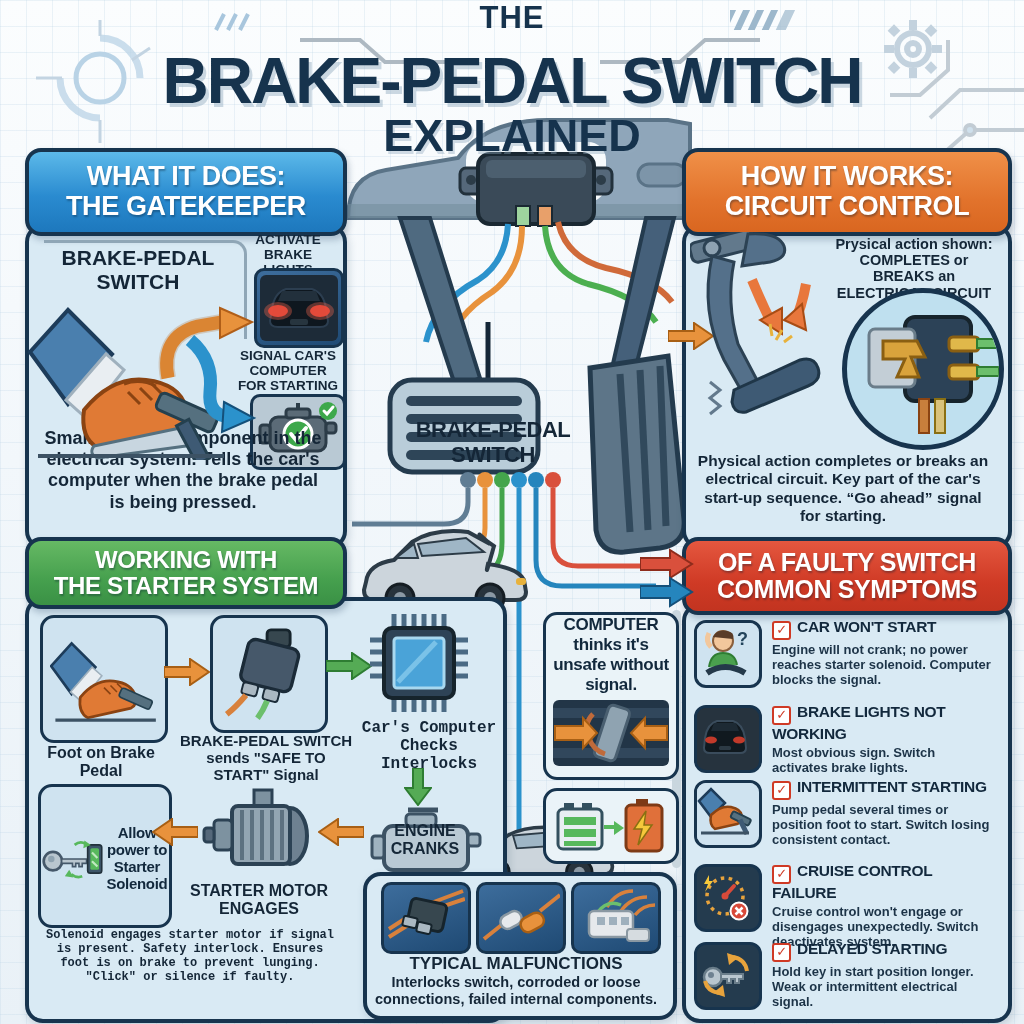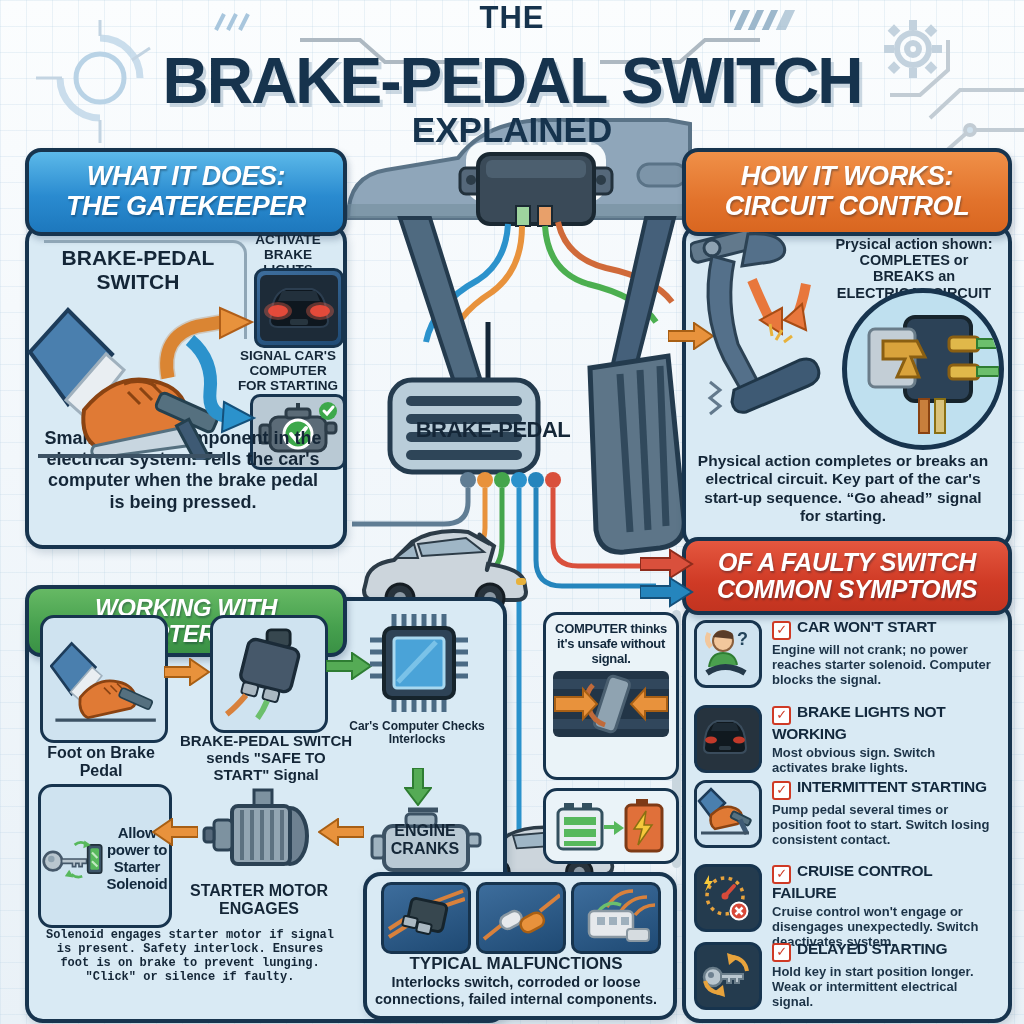--- a/index.html
+++ b/index.html
@@ -15,24 +15,24 @@
   }
   .abs{position:absolute;}
   
   .hdr{
     position:absolute; border:4px solid #17344e; border-radius:16px;
     color:#fff; font-weight:bold; text-align:center;
     display:flex; flex-direction:column; justify-content:center;
     text-shadow:1px 2px 2px rgba(10,30,50,.35); letter-spacing:-.4px;
     box-shadow:2px 4px 6px rgba(30,60,90,.25); z-index:4;
   }
-  .hdr div{line-height:1.1;font-style:italic;}
+  .hdr div{line-height:1.1;}
   .hdr-blue{background:linear-gradient(180deg,#5cb9e9 0%,#2a8bd0 55%,#1d78bd 100%);}
   .hdr-orange{background:linear-gradient(180deg,#f09048 0%,#e2732c 60%,#d96620 100%);}
-  .hdr-green{background:linear-gradient(180deg,#66b964 0%,#46a04e 60%,#3a9145 100%);margin-top:48px;}
+  .hdr-green{background:linear-gradient(180deg,#66b964 0%,#46a04e 60%,#3a9145 100%);}
   .hdr-red{background:linear-gradient(180deg,#e4573f 0%,#cf3a25 60%,#c23420 100%);}
   .panel{
     position:absolute; border:4px solid #17344e; border-radius:18px;
     background:#d9eaf4; box-shadow:2px 4px 8px rgba(30,60,90,.18); z-index:2;
   }
   .cap{
     position:absolute; font-weight:bold; text-align:center; color:#142637;
     line-height:1.18; z-index:5;
   }
   .lbl{position:absolute; font-weight:bold; text-align:center; color:#142637; line-height:1.12; z-index:5;}
@@ -116,21 +116,21 @@
   </svg>
   <svg class="abs z1" style="left:300px;top:30px;" width="460" height="110" viewBox="0 0 460 110">
     <g fill="none" stroke="#aeb9c2" stroke-width="4">
       <path d="M0,10 L60,10 L85,32 L160,32"></path>
       <path d="M300,32 L380,32 L405,10 L460,10"></path>
     </g>
   </svg>
 
   <div class="title" style="top:0; font-size:31px; letter-spacing:1px;">THE</div>
   <div class="title" style="top:44px; font-size:64px; letter-spacing:-2px; text-shadow:3px 4px 0 rgba(145,170,190,.45);">BRAKE-PEDAL SWITCH</div>
-  <div class="title" style="top:110px; font-size:35px; letter-spacing:0px; text-shadow:2px 3px 0 rgba(145,170,190,.4);">EXPLAINED</div>
+  <div class="title" style="top:110px; font-size:45px; letter-spacing:0px; text-shadow:2px 3px 0 rgba(145,170,190,.4);">EXPLAINED</div>
 
   <svg class="abs z1" style="left:338px;top:112px;" width="360" height="800" viewBox="0 0 360 800">
 
     <path d="M10,106 Q10,64 48,58 L120,46 Q148,8 210,8 L330,8 L352,12 L352,106 L10,106 Z" fill="#8fa6ba" stroke="#5a7387" stroke-width="4"></path>
     <path d="M10,106 L352,106 L352,92 L10,92 Z" fill="#76909f" opacity=".65"></path>
     <rect x="300" y="52" width="48" height="22" rx="11" fill="#7d95a9" stroke="#5a7387" stroke-width="3"></rect>
 
     <rect x="128" y="30" width="140" height="60" rx="18" fill="#f6fafc"></rect>
 
     <g>
@@ -217,20 +217,21 @@
     <polygon points="0,10 30,10 30,2 52,16 30,30 30,22 0,22" fill="#d9503c" stroke="#8e2c1c" stroke-width="2"></polygon>
     <polygon points="0,38 30,38 30,30 52,44 30,58 30,50 0,50" fill="#2585bd" stroke="#14507a" stroke-width="2"></polygon>
   </svg>
 
   <svg class="abs z6" style="left:668px;top:322px;" width="46" height="28" viewBox="0 0 46 28">
     <polygon points="0,9 26,9 26,1 45,14 26,27 26,19 0,19" fill="#e8923c" stroke="#a85f14" stroke-width="2"></polygon>
   </svg>
 
   <div class="lbl" style="left:408px;top:418px;width:170px;font-size:22px;letter-spacing:-.5px;">
     <div>BRAKE-PEDAL</div>
+    <div>SWITCH</div>
   </div>
 
   <div class="panel" style="left:25px;top:224px;width:314px;height:317px;"></div>
   <div class="hdr hdr-blue" style="left:25px;top:148px;width:314px;height:80px;font-size:27px;">
     <div>WHAT IT DOES:</div>
     <div>THE GATEKEEPER</div>
   </div>
   <div class="lbl" style="left:48px;top:246px;width:180px;font-size:21px;">BRAKE-PEDAL SWITCH</div>
   <div class="abs" style="left:44px;top:240px;width:200px;height:96px;border-top:3px solid #8fa6b6;border-right:3px solid #8fa6b6;border-radius:0 14px 0 0;z-index:4;"></div>
 
@@ -377,21 +378,21 @@
         <line x1="4" y1="66" x2="20" y2="66"></line>
       <line x1="86" y1="30" x2="102" y2="30"></line>
         <line x1="86" y1="42" x2="102" y2="42"></line>
         <line x1="86" y1="54" x2="102" y2="54"></line>
         <line x1="86" y1="66" x2="102" y2="66"></line>
     </g>
     <rect x="18" y="18" width="70" height="70" rx="8" fill="#2e4356" stroke="#16242c" stroke-width="4"></rect>
     <rect x="28" y="28" width="50" height="50" rx="3" fill="#4aa3d8" stroke="#a8d8ef" stroke-width="3"></rect>
     <path d="M32,72 L70,32" stroke="#8fd0ef" stroke-width="5" opacity=".7"></path>
   </svg>
-  <div class="lbl" style="left:344px;top:720px;width:146px;font-size:12px;">Car's Computer Checks Interlocks</div>
+  <div class="lbl" style="left:356px;top:720px;width:146px;font-size:16px;font-family:Liberation Mono, monospace;">Car's Computer Checks Interlocks</div>
   <svg class="abs z6" style="left:404px;top:768px;" width="28" height="38" viewBox="0 0 28 38">
     <polygon points="9,0 19,0 19,20 27,20 14,37 1,20 9,20" fill="#55ab55" stroke="#2e7d32" stroke-width="2"></polygon>
   </svg>
 
   <svg class="abs z6" style="left:368px;top:806px;" width="118" height="74" viewBox="0 0 118 74">
     <rect x="16" y="20" width="84" height="44" rx="9" fill="#b9c9d4" stroke="#3c5264" stroke-width="4"></rect>
     <rect x="4" y="30" width="12" height="22" rx="3" fill="#9fb3c0" stroke="#3c5264" stroke-width="3"></rect>
     <rect x="100" y="28" width="12" height="12" rx="3" fill="#9fb3c0" stroke="#3c5264" stroke-width="3"></rect>
     <rect x="38" y="8" width="30" height="12" rx="4" fill="#9fb3c0" stroke="#3c5264" stroke-width="3"></rect>
     <line x1="40" y1="4" x2="70" y2="4" stroke="#3c5264" stroke-width="5"></line>
@@ -431,21 +432,21 @@
       <path d="M62,14 q10,-8 20,-2" fill="none" stroke="#57b85c" stroke-width="5"></path>
       <polygon points="80,6 92,14 78,20" fill="#57b85c"></polygon>
       <path d="M56,68 q10,8 20,4" fill="none" stroke="#57b85c" stroke-width="5"></path>
       <polygon points="52,60 44,72 60,74" fill="#57b85c"></polygon>
     </svg>
     <div class="sym-title" style="font-size:15px;text-align:center;width:118px;margin-top:4px;">Allow power to Starter Solenoid</div>
   </div>
   <div class="cap" style="left:42px;top:928px;width:296px;font-size:12px;font-family:Liberation Mono, monospace;">Solenoid engages starter motor if signal is present. Safety interlock. Ensures foot is on brake to prevent lunging. "Click" or silence if faulty.</div>
 
   <div class="icobox" style="left:543px;top:612px;width:130px;height:162px;flex-direction:column;background:#eaf3f8;justify-content:flex-start;">
-    <div class="sym-title" style="font-size:13px;text-align:center;width:116px;margin-top:6px;">COMPUTER thinks it's unsafe without signal.</div>
+    <div class="sym-title" style="font-size:17px;text-align:center;width:116px;">COMPUTER thinks it's unsafe without signal.</div>
     <svg width="116" height="66" viewBox="0 0 116 66" style="margin-top:5px;border-radius:6px;">
       <rect x="0" y="0" width="116" height="66" fill="#223547"></rect>
       <rect x="0" y="8" width="116" height="10" fill="#31475c"></rect>
       <rect x="0" y="48" width="116" height="10" fill="#31475c"></rect>
       <rect x="48" y="6" width="22" height="54" rx="5" transform="rotate(18 59 33)" fill="#8fa3b1" stroke="#4a5f70" stroke-width="3"></rect>
       <path d="M40,14 q-10,10 -4,24 q4,12 16,16" fill="none" stroke="#c06a3a" stroke-width="5"></path>
       <polygon points="2,26 30,26 30,18 44,33 30,48 30,40 2,40" fill="#e8923c" stroke="#a85f14" stroke-width="2"></polygon>
       <polygon points="114,26 92,26 92,18 78,33 92,48 92,40 114,40" fill="#e8923c" stroke="#a85f14" stroke-width="2"></polygon>
     </svg>
   </div>

